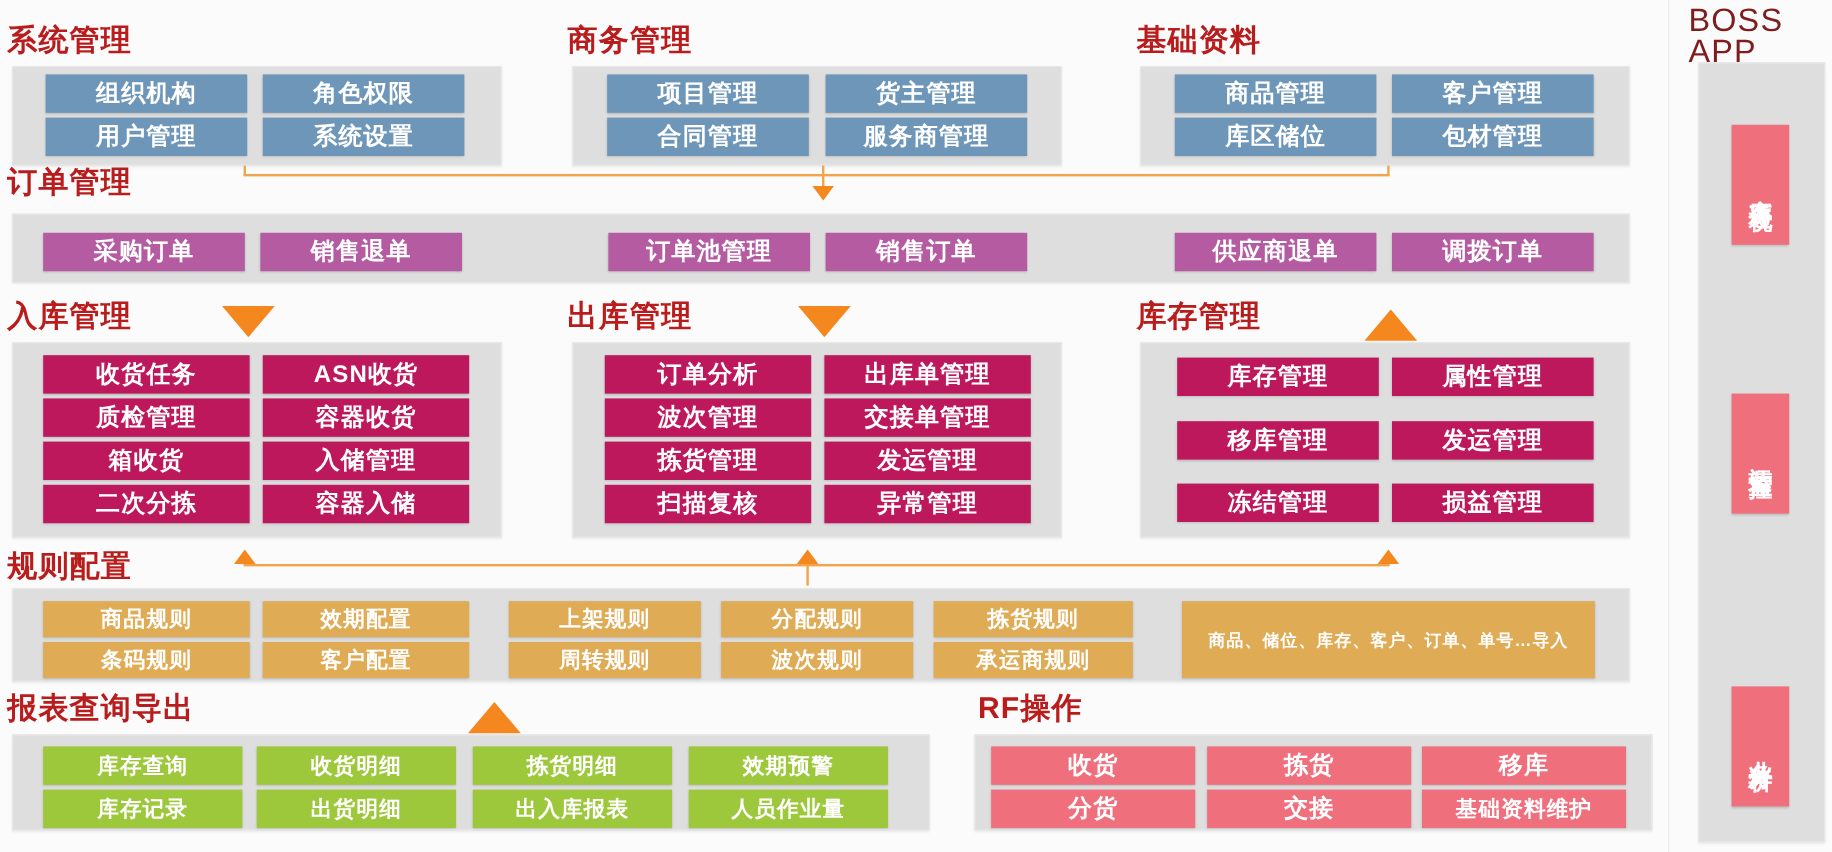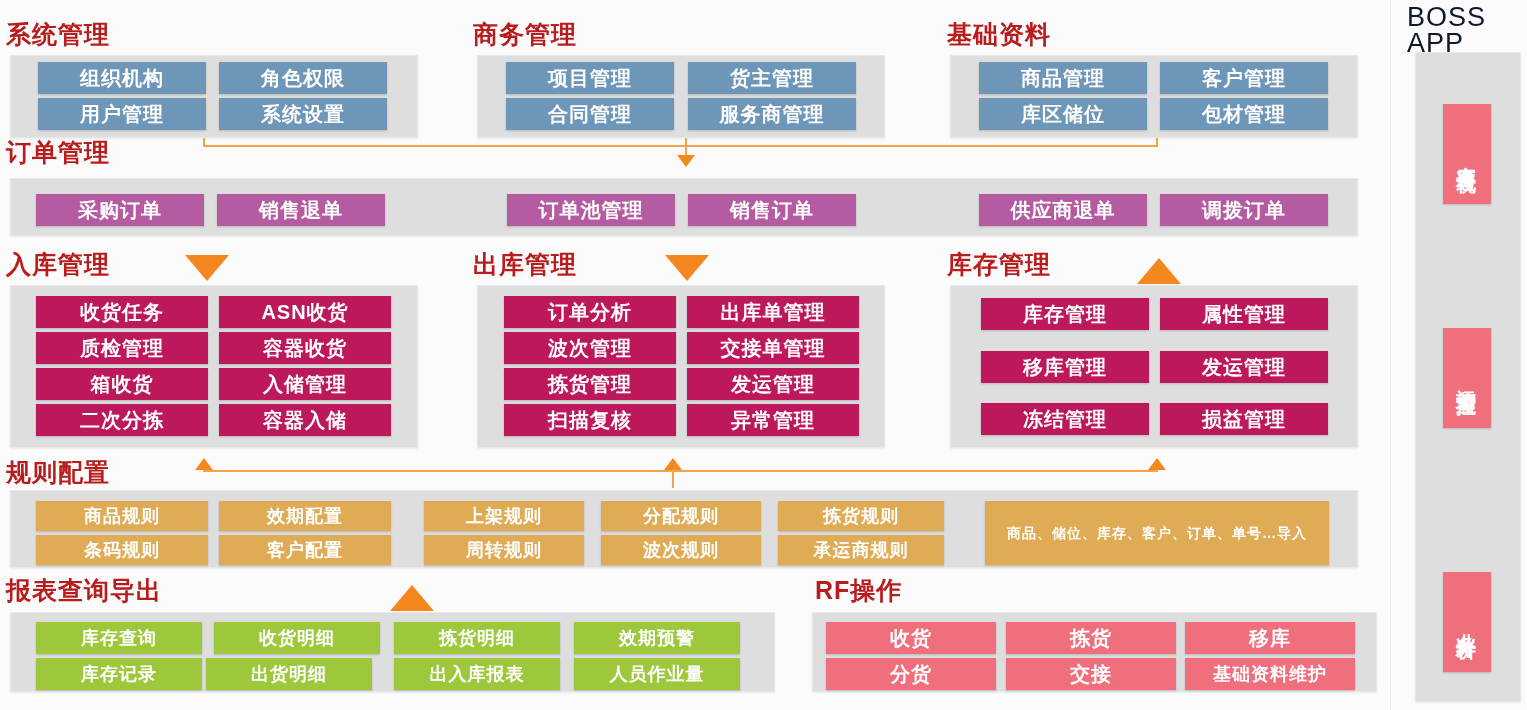--- a/index.html
+++ b/index.html
@@ -77,21 +77,21 @@
   .tri-up{
     position:absolute;width:0;height:0;
     border-left:22px solid transparent;
     border-right:22px solid transparent;
     border-bottom:26px solid #f5871f;
   }
 
   
   #boss-title{
     position:absolute;left:1407px;top:4px;
-    color:#0f172a;font-size:27px;font-weight:400;
+    color:#7f1d1d;font-size:27px;font-weight:400;
     line-height:26px;letter-spacing:1px;
   }
   #boss-panel{
     position:absolute;left:1415px;top:52px;width:106px;height:650px;
     background:#dedede;border:1px solid #e8e8e8;box-sizing:border-box;
     box-shadow:0 1px 2px rgba(0,0,0,.07);
   }
   .vbtn{
     position:absolute;
     background:#ef6f7d;color:#fff;
@@ -216,21 +216,21 @@
 
   <div class="section">
     <div class="sec-title" style="left:6px;top:578px;">报表查询导出</div>
     <div class="tri-up" style="left:390px;top:585px;"></div>
     <div class="panel" style="left:10px;top:612px;width:765px;height:80px;"></div>
     <div class="btn c-lgreen small" style="left:36px;top:622px;width:166px;height:32px;">库存查询</div>
     <div class="btn c-lgreen small" style="left:214px;top:622px;width:166px;height:32px;">收货明细</div>
     <div class="btn c-lgreen small" style="left:394px;top:622px;width:166px;height:32px;">拣货明细</div>
     <div class="btn c-lgreen small" style="left:574px;top:622px;width:166px;height:32px;">效期预警</div>
     <div class="btn c-lgreen small" style="left:36px;top:658px;width:166px;height:32px;">库存记录</div>
-    <div class="btn c-lgreen small" style="left:206px;top:658px;width:166px;height:32px;">出货明细</div>
+    <div class="btn c-lgreen small" style="left:214px;top:658px;width:166px;height:32px;">出货明细</div>
     <div class="btn c-lgreen small" style="left:394px;top:658px;width:166px;height:32px;">出入库报表</div>
     <div class="btn c-lgreen small" style="left:574px;top:658px;width:166px;height:32px;">人员作业量</div>
   </div>
 
   <div class="section">
     <div class="sec-title" style="left:815px;top:578px;">RF操作</div>
     <div class="panel" style="left:812px;top:612px;width:565px;height:80px;"></div>
     <div class="btn c-red" style="left:826px;top:622px;width:170px;height:32px;">收货</div>
     <div class="btn c-red" style="left:1006px;top:622px;width:170px;height:32px;">拣货</div>
     <div class="btn c-red" style="left:1185px;top:622px;width:170px;height:32px;">移库</div>

